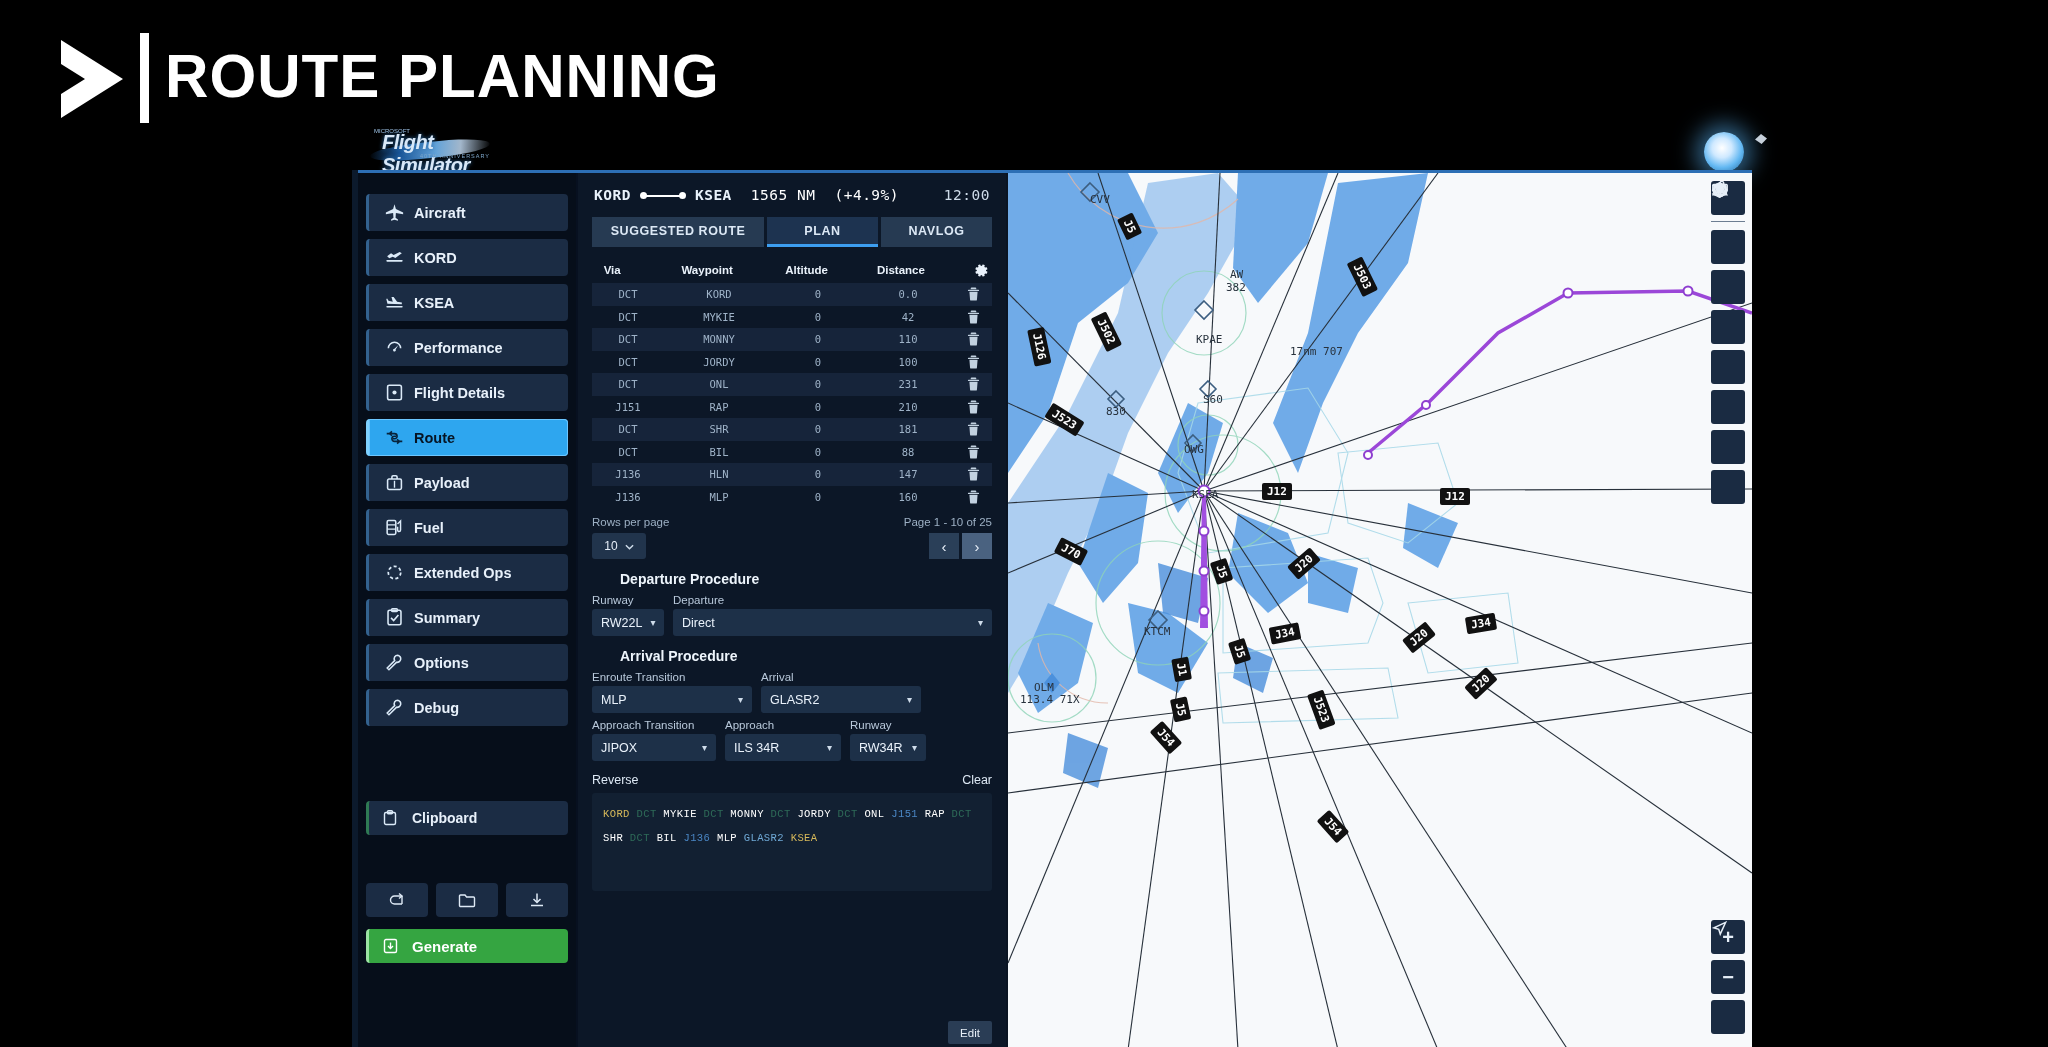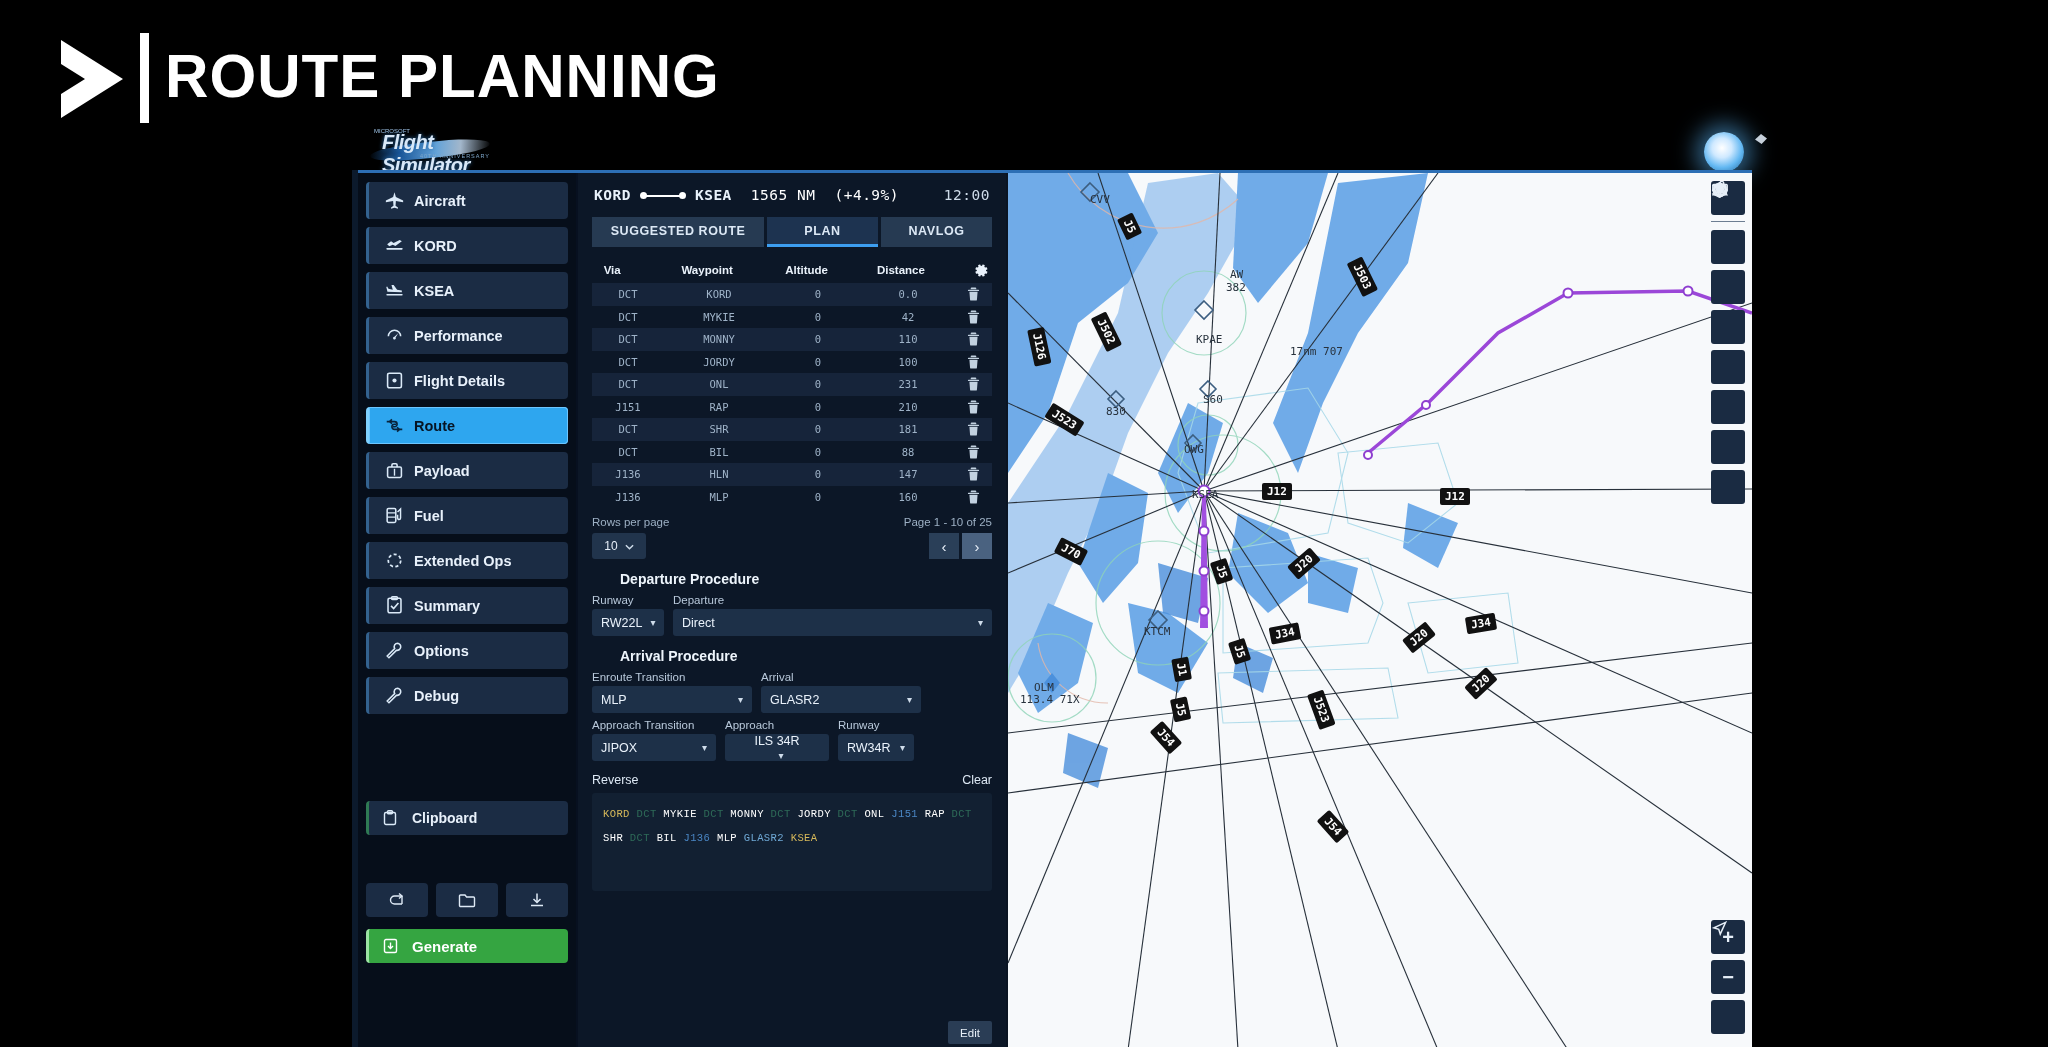--- a/index.html
+++ b/index.html
@@ -36,21 +36,21 @@
   .app { position:absolute; left:358px; top:170px; width:1394px; height:877px;
          background:#0a1422; border-top:3px solid #2d6fb5; }
   .app-edge-l { position:absolute; left:352px; top:170px; width:6px; height:877px; background:#0c1a2c;}
 
   
   .sidebar { position:absolute; left:0; top:0; width:218px; height:877px; background:#060e1a; }
   .side-item { position:relative; margin:0 8px 8px 8px; height:37px; background:#1b2c44;
                border-radius:4px; display:flex; align-items:center; padding-left:14px;
                color:#e8f1fb; font-size:14.5px; font-weight:bold; cursor:pointer;
                border-left:3px solid #33628f; }
-  .side-item:first-child { margin-top:9px; }
+  .side-item:first-child { margin-top:21px; }
   .side-item.active { background:#2ea6ef; border-left:3px solid #7fd1ff;
                       box-shadow:0 0 0 1px #6cc6ff inset; color:#061423; }
   .side-item .ico { width:22px; height:20px; margin-right:9px; display:inline-flex;
                     align-items:center; justify-content:center; color:#dbeaf8; flex:0 0 22px;}
   .side-item.active .ico { color:#08243c; }
   .side-item .ico svg { display:block; }
   .clipboard-item { position:absolute; left:8px; top:628px; width:202px; height:34px;
       background:#1b2c44; border-radius:4px; display:flex; align-items:center;
       padding-left:14px; color:#e8f1fb; font-size:14px; font-weight:bold;
       border-left:3px solid #2f7a54; cursor:pointer; }
@@ -107,21 +107,21 @@
   .pgbtn.next { background:#4a6280; }
 
   .sect { margin:12px 14px 0 14px; }
   .sect h3 { color:#eef5fc; font-size:14px; margin-bottom:7px;padding-left:28px; }
   .fld-lbl { color:#b9c9db; font-size:11.5px; margin-bottom:3px; }
   .row { display:flex; gap:9px; }
   .sel { height:27px; background:#1d3048; border-radius:3px; color:#eaf2fb; font-size:12.5px;
          display:flex; align-items:center; justify-content:space-between; padding:0 9px; cursor:pointer; }
   .sel .cv { font-size:10px; color:#cfdcea; margin-left:8px; }
   .w-rw { width:72px; } .w-grow { flex:1; } .w-et { width:160px; } .w-arr { width:160px; }
-  .w-apt { width:124px; } .w-app { width:104px;flex-direction:column; } .w-rw2 { width:76px; }
+  .w-apt { width:124px; } .w-app { width:116px; } .w-rw2 { width:76px; }
 
   .revclear { margin:12px 14px 0 14px; display:flex; justify-content:space-between;
               color:#dde8f4; font-size:12.5px; }
   .revclear span { cursor:pointer; }
   .routebox { margin:6px 14px 0 14px; height:98px; background:#122032; border-radius:3px;
               padding:9px 11px; font-family:Liberation Mono, monospace; font-size:10.5px;
               line-height:24px; letter-spacing:.4px; }
   .tk-apt { color:#d7b95a; } .tk-dct { color:#2e6b58; } .tk-wp { color:#ffffff; }
   .tk-awy { color:#4a86c4; } .tk-star { color:#6fa9d6; }
   .editbtn { position:absolute; right:14px; bottom:6px; width:44px; height:23px; background:#2a3d55;

